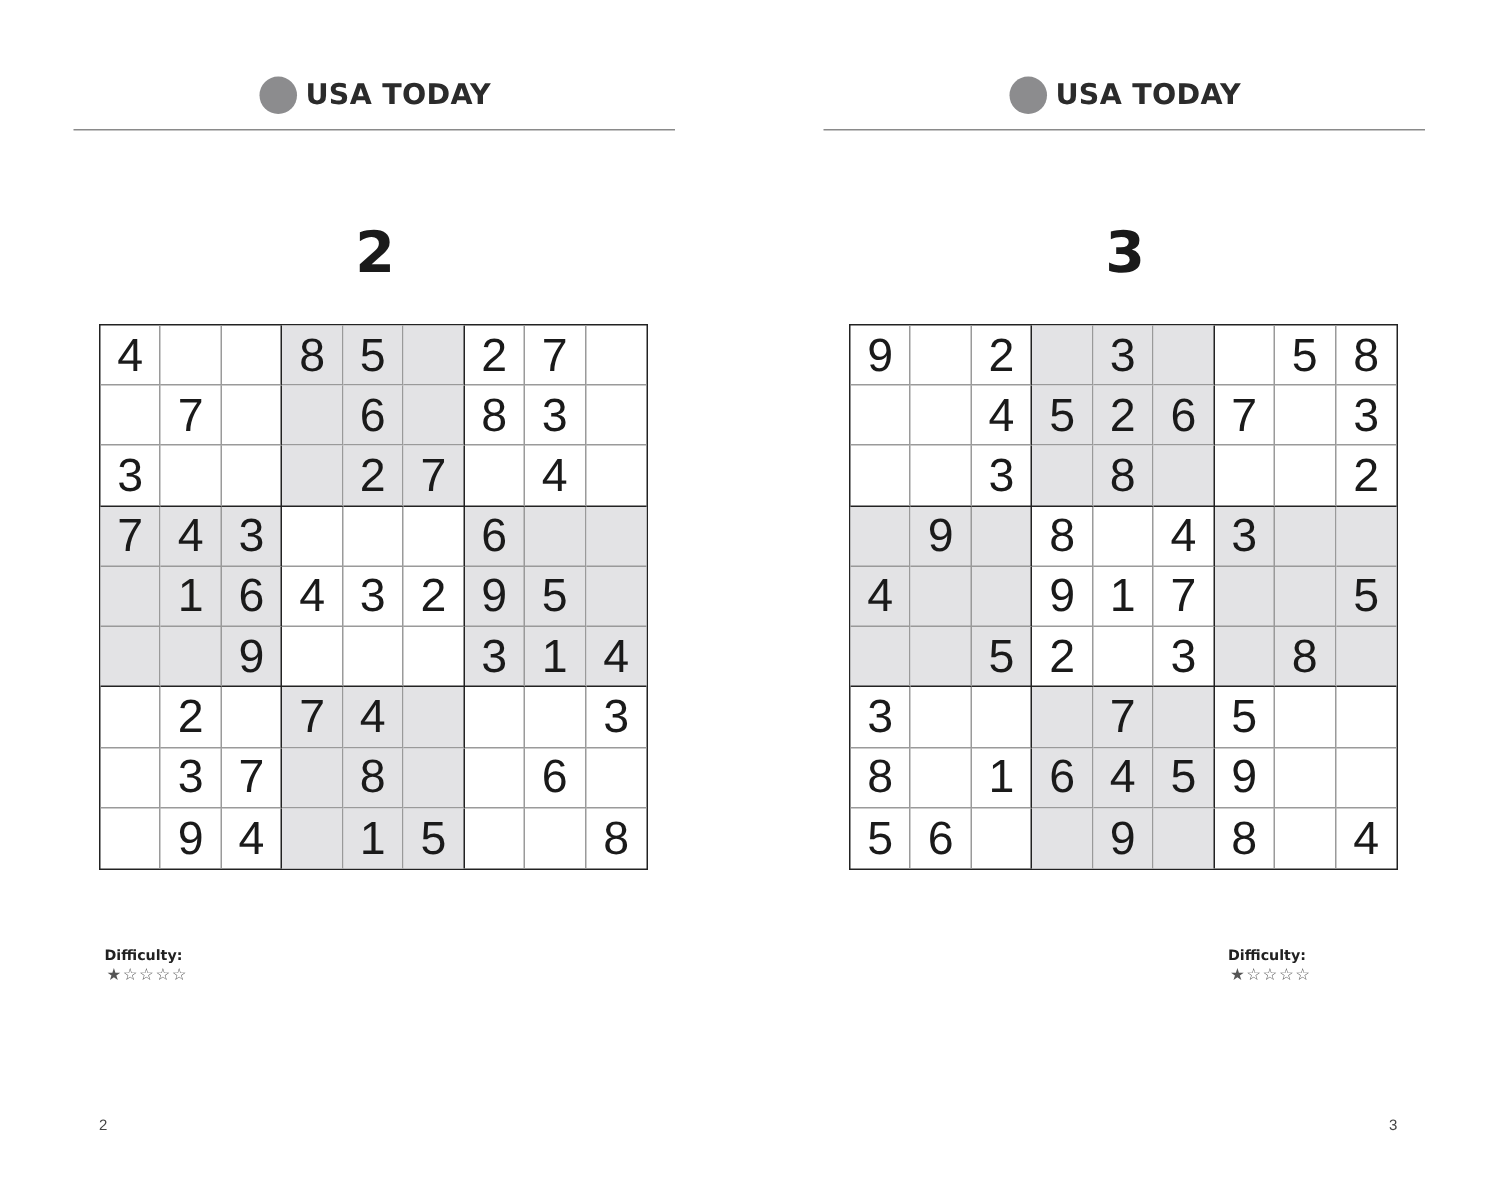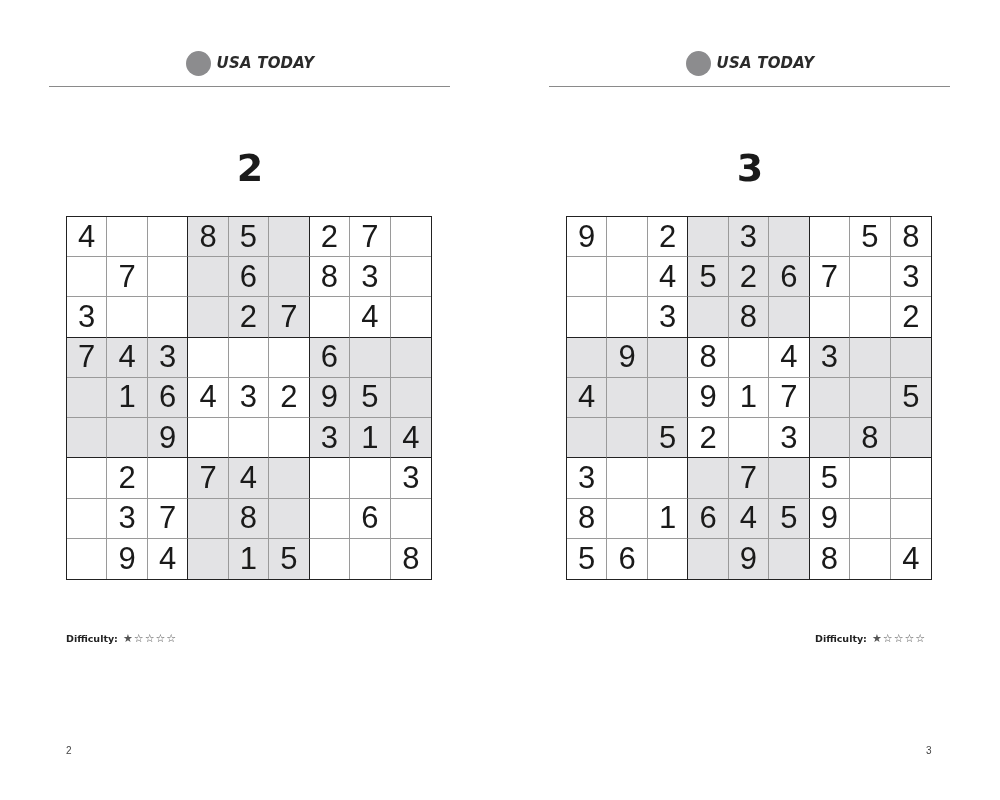--- a/index.html
+++ b/index.html
@@ -2,31 +2,31 @@
 <html><head>
 <meta charset="utf-8">
 <style>
   html, body { margin: 0; padding: 0; background: #fff; }
   body { width: 1000px; height: 800px; position: relative; overflow: hidden; font-family: "Liberation Sans", sans-serif; }
   .page { position: absolute; top: 0; width: 500px; height: 800px; }
   .page.left { left: 0; }
   .page.right { left: 500px; }
   .header { position: absolute; top: 50px; left: 0; width: 500px; height: 26px; display: flex; justify-content: center; align-items: center; }
   .logo-dot { width: 25px; height: 25px; border-radius: 50%; background: #8c8c8e; margin-right: 6px; }
-  .brand { font-family: "DejaVu Sans", sans-serif; font-weight: bold; font-size: 15px; color: #2b2b2b; letter-spacing: 0.2px; font-style: italic; }
+  .brand { font-family: "DejaVu Sans", sans-serif; font-weight: bold; font-size: 19px; color: #2b2b2b; letter-spacing: 0.2px; }
   .rule { position: absolute; top: 86px; left: 49px; width: 401px; height: 1px; background: #8a8a8a; }
   .puzzle-num { position: absolute; top: 146px; left: 0; width: 500px; text-align: center; font-family: "DejaVu Sans", sans-serif; font-weight: bold; font-size: 38px; color: #1a1a1a; }
   .grid { position: absolute; top: 216px; left: 66px; width: 366px; height: 364px; border: 1.5px solid #222; box-sizing: border-box; display: grid; grid-template-columns: repeat(9, 1fr); grid-template-rows: repeat(9, 1fr); }
   .cell { border-right: 1px solid #9a9a9a; border-bottom: 1px solid #9a9a9a; display: flex; justify-content: center; align-items: center; font-family: "Liberation Sans", sans-serif; font-size: 31px; color: #1a1a1a; box-sizing: border-box; }
   .cell.shade { background: #e3e3e5; }
   .cell.box-r { border-right: 1.5px solid #222; }
   .cell.box-b { border-bottom: 1.5px solid #222; }
   .cell.last-c { border-right: none; }
   .cell.last-r { border-bottom: none; }
-  .difficulty { position: absolute; top: 632px; font-family: "DejaVu Sans", sans-serif; font-size: 9.5px; font-weight: bold; color: #222; display: flex; align-items: center; }
+  .difficulty { position: absolute; top: 632px; font-family: "DejaVu Sans", sans-serif; font-size: 9.5px; font-weight: bold; color: #222; display: flex; align-items: center; flex-direction: column; }
   .difficulty .stars { margin-left: 5px; font-weight: normal; font-size: 11px; color: #555; letter-spacing: 1px; }
   .page.left .difficulty { left: 66px; }
   .page.right .difficulty { left: 315px; }
   .folio { position: absolute; top: 745px; font-size: 10px; color: #444; }
   .page.left .folio { left: 66px; }
   .page.right .folio { left: 426px; }
 </style>
 </head>
 <body>
 

